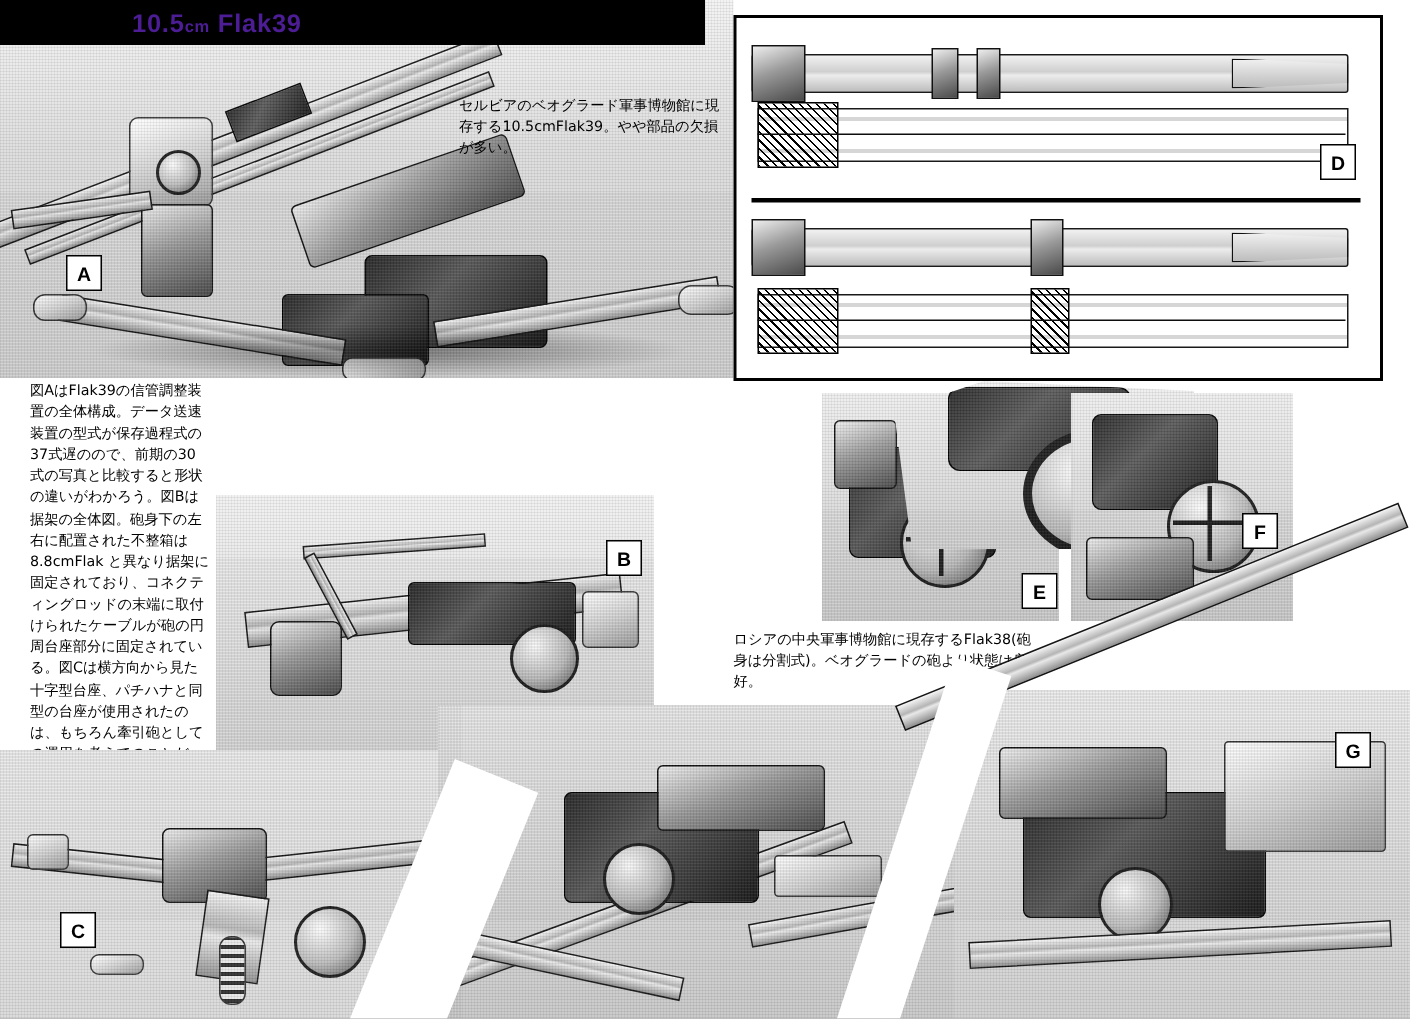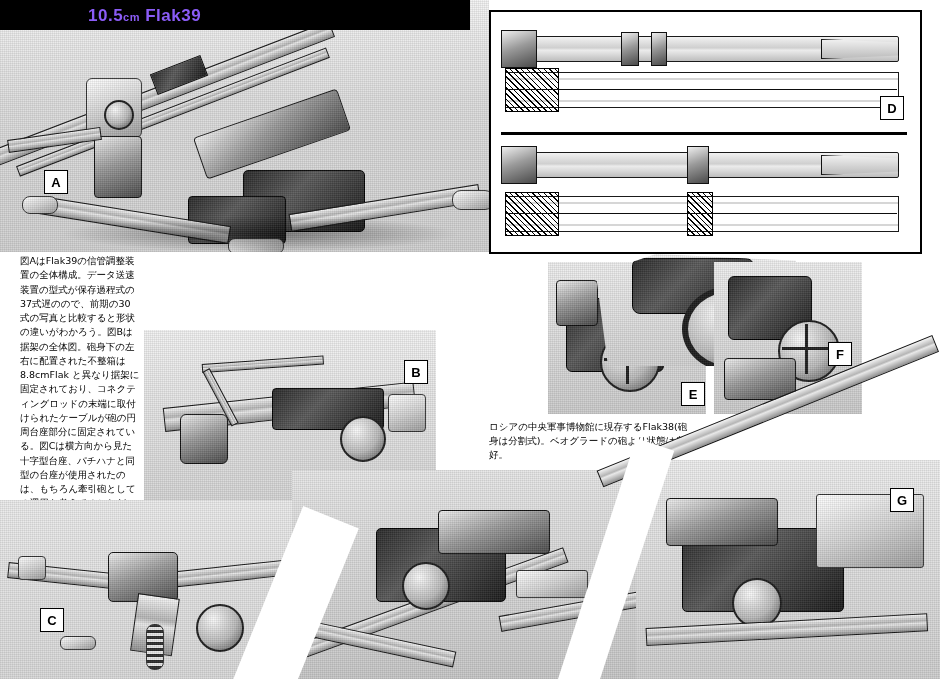--- a/index.html
+++ b/index.html
@@ -29,21 +29,21 @@
     pointer-events:none;
   }
 
   
   #title-band {
     position:absolute; left:0; top:0; width:470px; height:30px;
     background:#000;
   }
   #title-text {
     position:absolute; left:88px; top:6px;
-    color:#8b5cf6; font-weight:bold; font-size:17px;
+    color:#4c1d95; font-weight:bold; font-size:17px;
     letter-spacing:.5px; white-space:nowrap;
   }
   #title-text .sm { font-size:11px; }
 
   
   #drawing-box {
     position:absolute; left:489px; top:10px; width:429px; height:240px;
     background:#ffffff; border:2px solid #000;
   }
   .dwg-rule { position:absolute; background:#000; }
@@ -164,20 +164,21 @@
     <div style="position:absolute; left:60px; top:216px; width:400px; height:36px;
                 background:radial-gradient(ellipse at 50% 50%, rgba(0,0,0,.45), rgba(0,0,0,0) 70%);"></div>
   </div>
 
   <div id="title-band"></div>
   <div id="title-text">
     <span>10.5</span><span class="sm">cm</span>
     <span>Flak39</span>
   </div>
 
+  <div class="jp" id="caption-top">セルビアのベオグラード軍事博物館に現存する10.5cmFlak39。やや部品の欠損が多い。</div>
 
   <div id="drawing-box">
 
     <div class="bar" style="left:10px; top:24px; width:396px; height:24px; border-radius:2px;"></div>
     <div class="mid-mass" style="left:10px; top:18px; width:34px; height:36px;"></div>
     <div class="mid-mass" style="left:130px; top:20px; width:16px; height:32px;"></div>
     <div class="mid-mass" style="left:160px; top:20px; width:14px; height:32px;"></div>
     <div class="wedge" style="left:330px; top:27px; width:76px; height:18px;
                 background:linear-gradient(180deg,#efefef,#bdbdbd); border:1px solid #111;
                 clip-path:polygon(0 0,100% 18%,100% 82%,0 100%);"></div>

